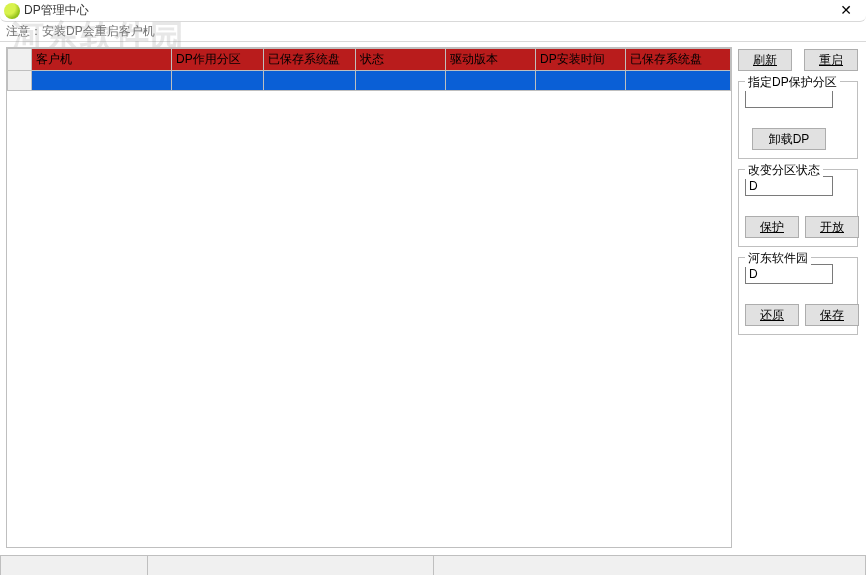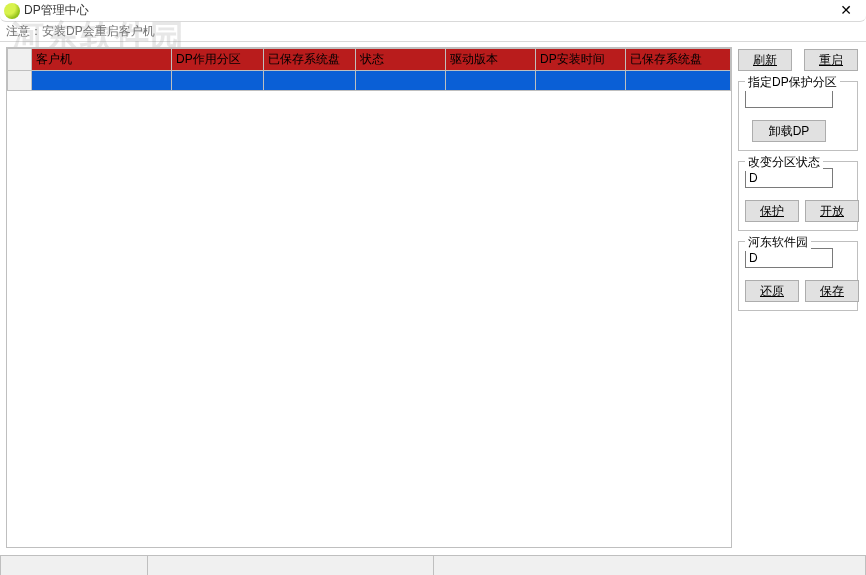--- a/index.html
+++ b/index.html
@@ -116,21 +116,21 @@
     padding: 0 8px;
     cursor: pointer;
     min-width: 54px;
   }
   button.win.wide { width: 74px; }
   .group {
     border: 1px solid #bfbfbf;
     padding: 6px 24px 8px 6px;
     display: flex;
     flex-direction: column;
-    gap: 12px;
+    gap: 20px;
     position: relative;
     margin-top: 4px;
   }
   .group .legend {
     position: absolute;
     top: -8px; left: 6px;
     background: #fff;
     padding: 0 3px;
     font-size: 12px;
   }

